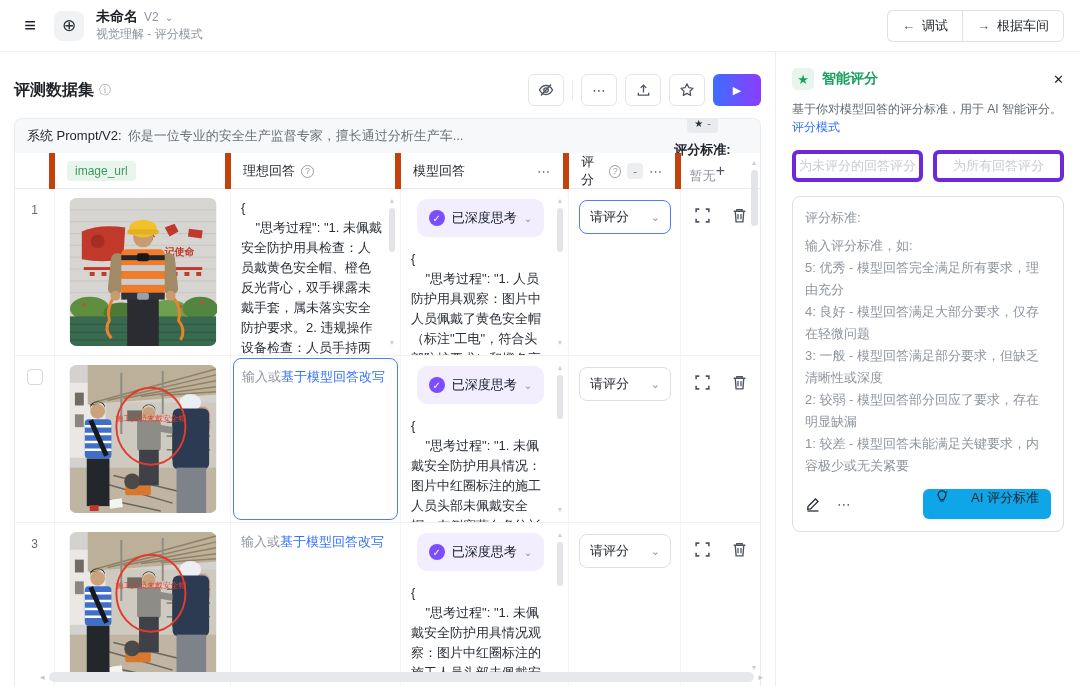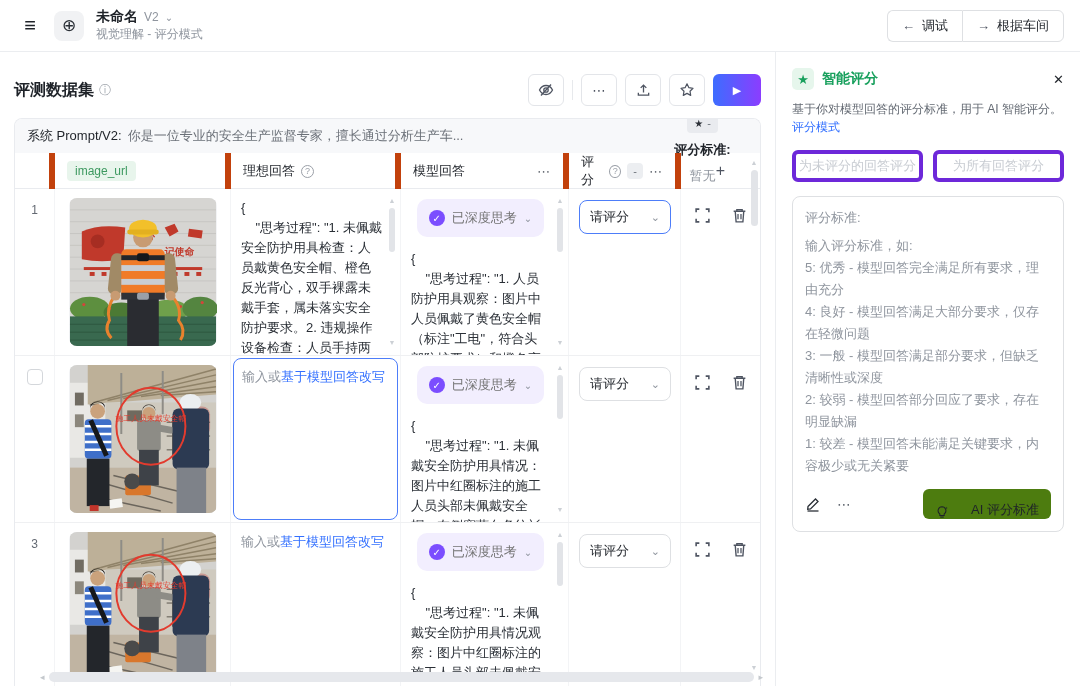--- a/index.html
+++ b/index.html
@@ -86,21 +86,21 @@
   .cs-bottom { margin-top:auto; }
   .placeholder-cell { padding:10px; font-size:13px; color:#8f959e; }
   .ph-focus { border:1.5px solid #4d7df9; border-radius:8px; position:absolute; inset:2px;
     padding:8px; background:#fff; }
   .link-blue { color:#3370ff; cursor:pointer; }
   .model-cell { padding:10px 18px 10px 10px; overflow:hidden; }
   .deep-badge { background:#f2eefe; border-radius:10px; height:38px; display:flex; align-items:center;
     justify-content:center; gap:7px; margin:0 6px 12px; cursor:pointer; }
   .deep-circ { width:16px; height:16px; border-radius:50%; background:#7b4dff; color:#fff;
     font-size:10px; display:flex; align-items:center; justify-content:center; }
-  .deep-label { font-size:13px; color:#737373; }
+  .deep-label { font-size:13px; color:#0f172a; }
   .model-txt { font-size:13px; line-height:20px; color:#2a2f36; }
   .score-cell { padding:11px 10px; }
   .select { width:92px; height:34px; border-radius:8px; border:1px solid #dee0e3; background:#fff;
     display:flex; align-items:center; justify-content:space-between; padding:0 10px; font-size:13px;
     color:#1f2329; cursor:pointer; }
   .select.focused { border:1.5px solid #4d7df9; }
   .select .chev { font-size:11px; }
   .action-cell { padding-top:18px; display:flex; justify-content:center; gap:20px; }
   .abtn { width:17px; height:17px; cursor:pointer; color:#4e5461; }
 
@@ -125,22 +125,22 @@
   .sb-desc { font-size:12px; color:#646a73; margin-top:10px; line-height:18px; }
   .sb-btns { display:flex; gap:10px; margin-top:14px; }
   .sb-btn { flex:1; height:32px; border:4px solid #6d28d9; border-radius:6px; background:#fff;
     font-size:13px; color:#c8ccd2; cursor:not-allowed; white-space:nowrap; }
   .crit-box { border:1px solid #dee0e3; border-radius:8px; margin-top:14px; padding:12px; }
   .crit-label { font-size:13px; color:#8f959e; }
   .crit-text { font-size:13px; color:#8f959e; line-height:22px; margin-top:8px; white-space:pre-wrap; }
   .crit-foot { display:flex; align-items:center; gap:16px; margin-top:12px; }
   .edit-ic { cursor:pointer; color:#2a2f36; }
   .foot-more { color:#646a73; font-size:14px; letter-spacing:1px; cursor:pointer; }
-  .ai-btn { margin-left:auto; background:#4d7c0f; border:none; border-radius:6px; height:30px;
-    padding:0 12px; display:flex; align-items:flex-end; gap:22px; font-size:13px; color:#1f2329; cursor:pointer; }
+  .ai-btn { margin-left:auto; background:#0ea5e9; border:none; border-radius:6px; height:30px;
+    padding:0 12px; display:flex; align-items:flex-start; gap:22px; font-size:13px; color:#1f2329; cursor:pointer; }
 </style>
 </head>
 <body>
 
 <svg width="0" height="0" style="position:absolute">
   <symbol id="photo-site" viewBox="0 0 148 150">
     <rect width="148" height="150" fill="#d3d2cf"></rect>
     <rect x="0" y="18" width="36" height="76" fill="#e9e8e5"></rect>
     <rect x="5" y="28" width="9" height="13" fill="#716c62"></rect>
       <rect x="20" y="28" width="9" height="13" fill="#716c62"></rect>

